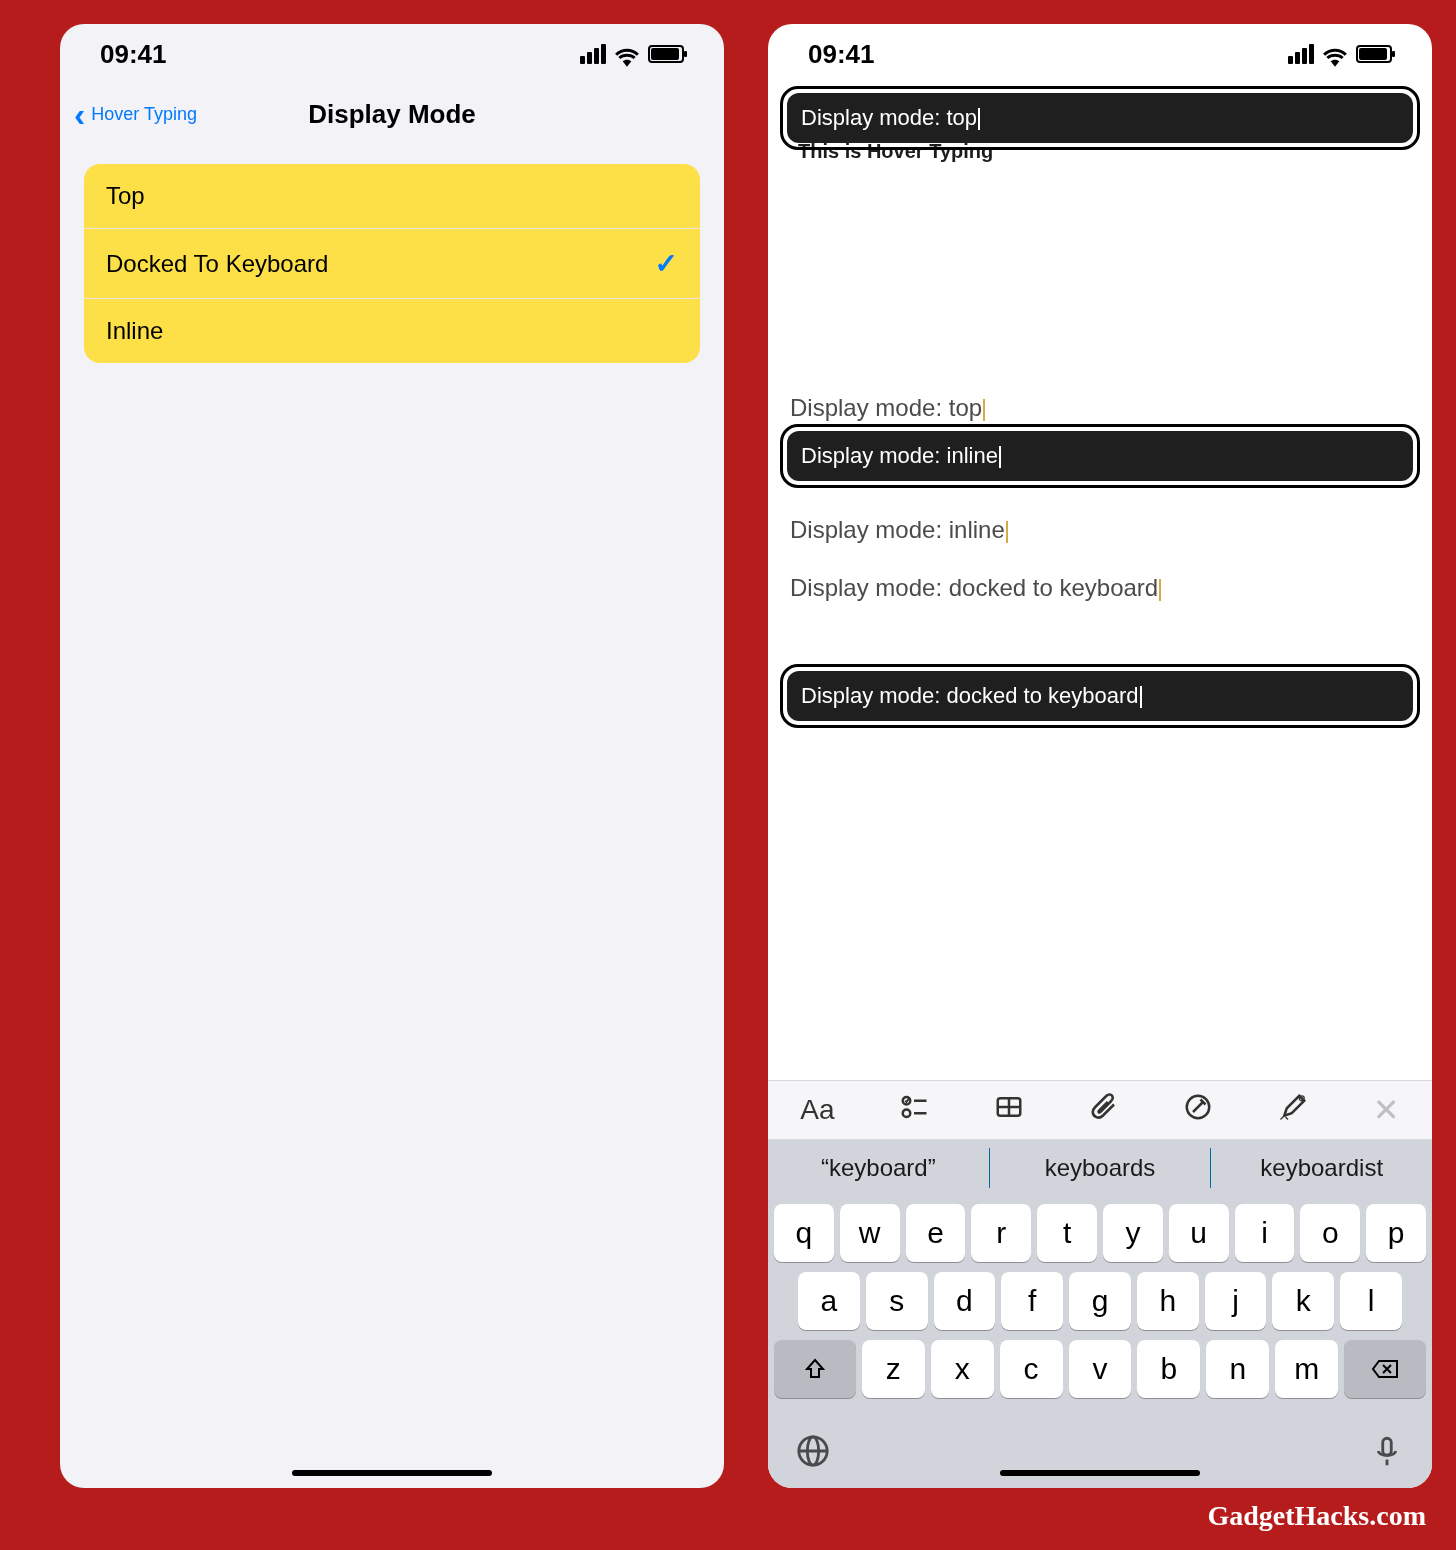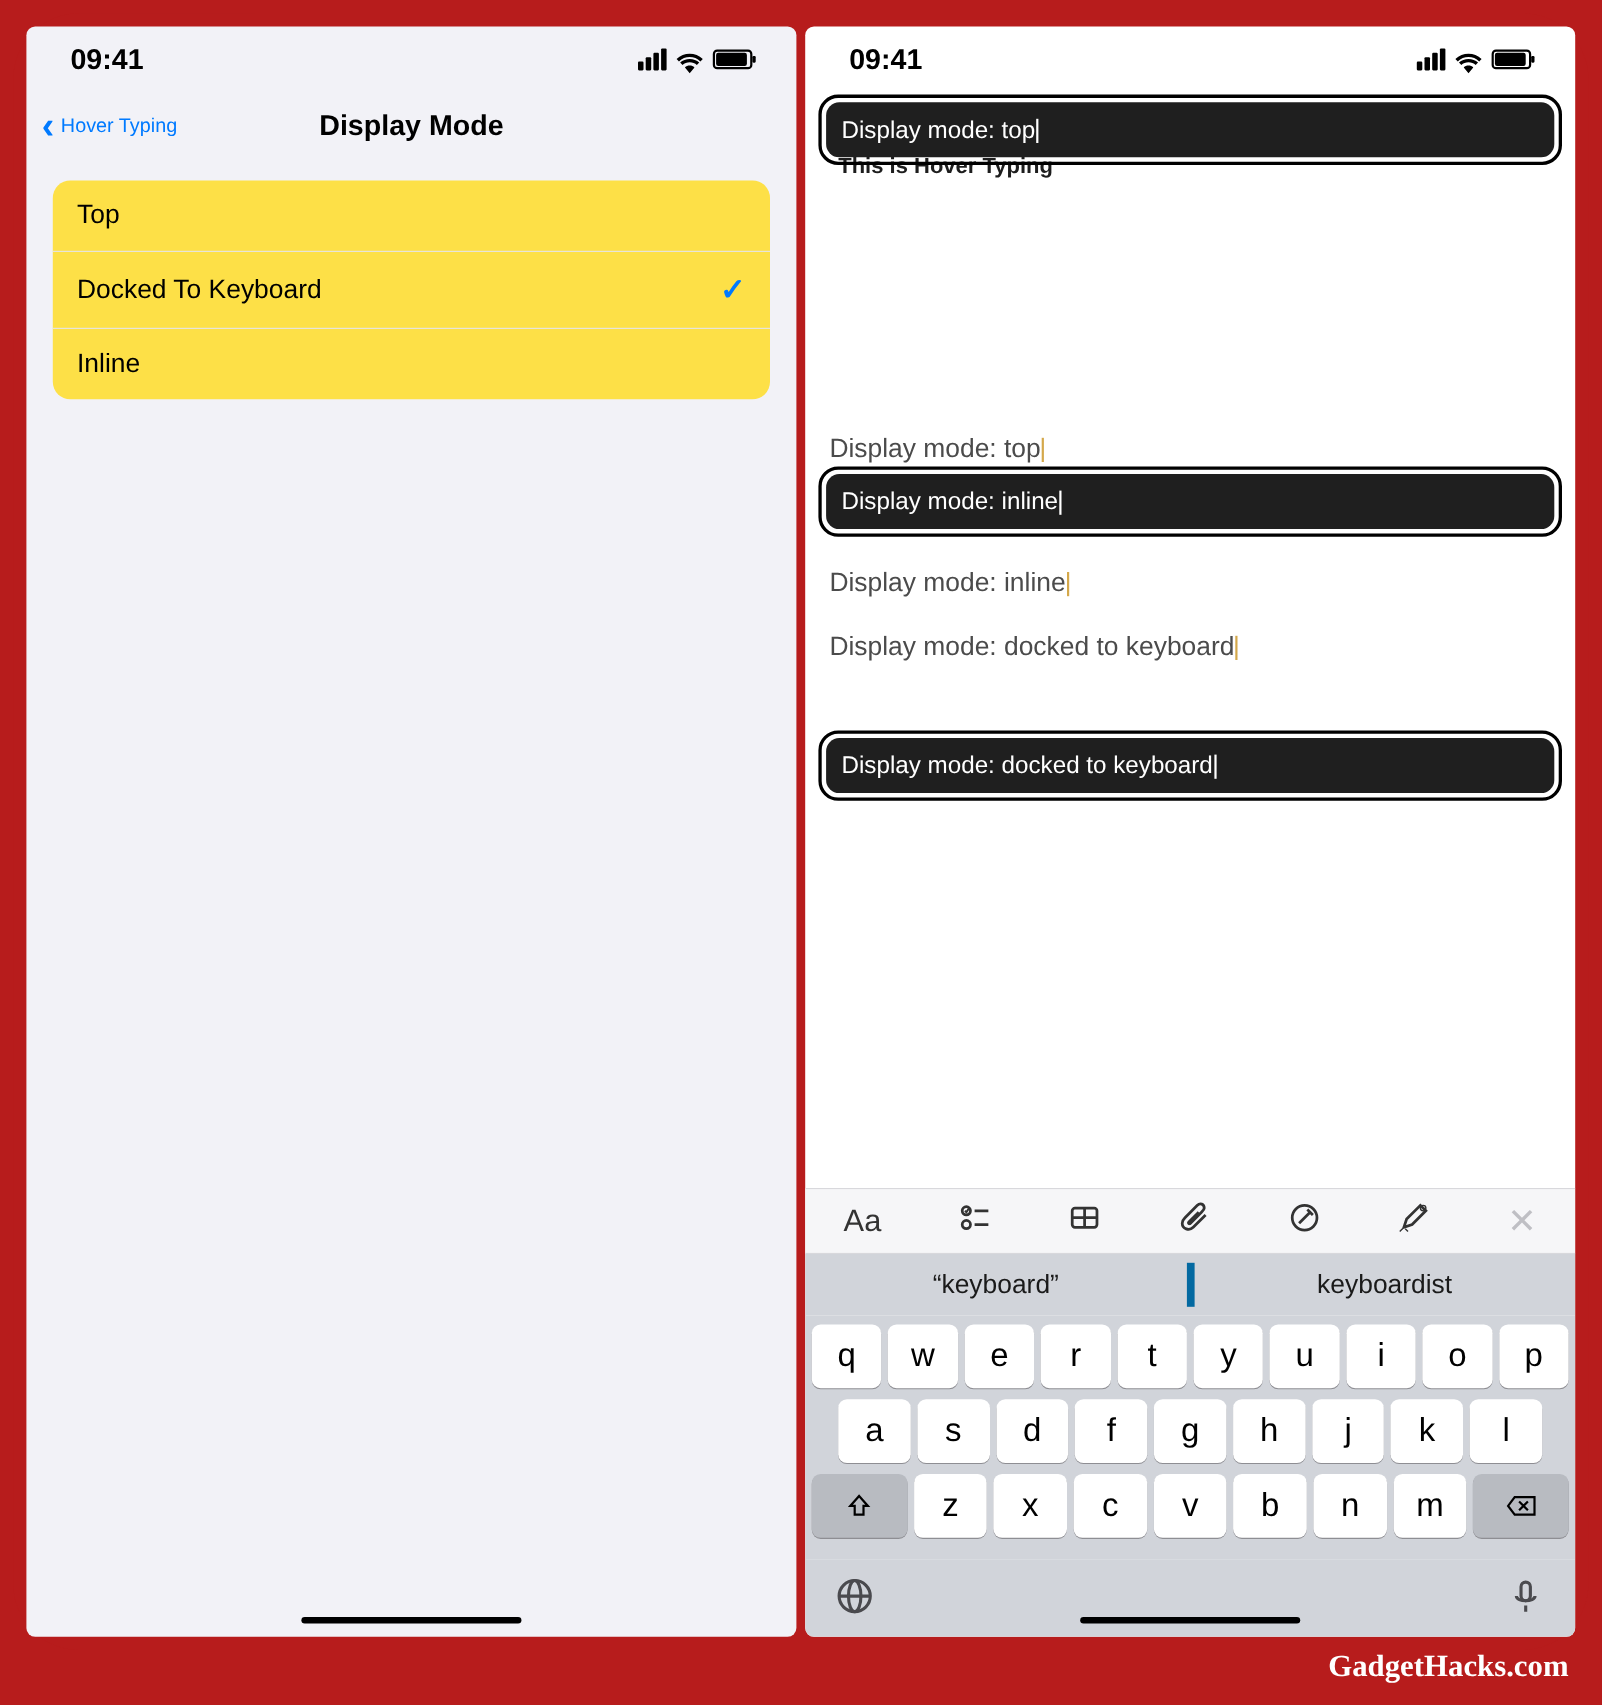--- a/index.html
+++ b/index.html
@@ -15,25 +15,26 @@
     top: 12px; left: 12px; right: 12px; bottom: 50px;
     background: #b71c1c;
     border-radius: 60px;
     display: flex;
     gap: 8px;
     padding: 12px;
   }
   .phone {
     flex: 1;
     background: #fff;
-    border-radius: 8px;
+    border-radius: 24px;
     overflow: hidden;
     display: flex;
     flex-direction: column;
     position: relative;
+    margin-left: 36px;
   }
   .phone.left { background: #f2f2f7; }
 
   
   .statusbar {
     height: 60px;
     display: flex;
     justify-content: space-between;
     align-items: center;
     padding: 0 40px;
@@ -134,21 +135,21 @@
   
   .suggest {
     background:#d1d4da;
     height:56px;
     display:flex;
     align-items:center;
     justify-content:space-around;
     font-size:24px;
     color:#1a1a1a;
   }
-  .suggest .sg { flex:1; text-align:center; border-right:7px solid #0369a1; padding:6px 0;}
+  .suggest .sg { flex:1; text-align:center; border-right:1px solid #0369a1; padding:6px 0;}
   .suggest .sg:last-child { border-right:none; }
 
   
   .keyboard {
     background:#d1d4da;
     padding:8px 6px 10px 6px;
   }
   .krow { display:flex; gap:6px; margin-bottom:10px; }
   .key {
     flex:1;
@@ -342,20 +343,21 @@
             <path d="M5 19 L7 13 L17 3 L21 7 L11 17 Z" fill="none" stroke="#333" stroke-width="2"></path>
             <circle cx="19" cy="5" r="2" fill="none" stroke="#333" stroke-width="1"></circle>
             <path d="M4 20 L2 22 M6 20 L8 22" stroke="#333" stroke-width="1"></path>
           </svg>
       </span>
       <span class="tb x">✕</span>
     </div>
 
     <div class="suggest">
       <div class="sg">“keyboard”</div>
+      <div class="sg">keyboards</div>
       <div class="sg">keyboardist</div>
     </div>
 
     <div class="keyboard">
       <div class="krow">
         <div class="key">q</div>
         <div class="key">w</div>
         <div class="key">e</div>
         <div class="key">r</div>
         <div class="key">t</div>

